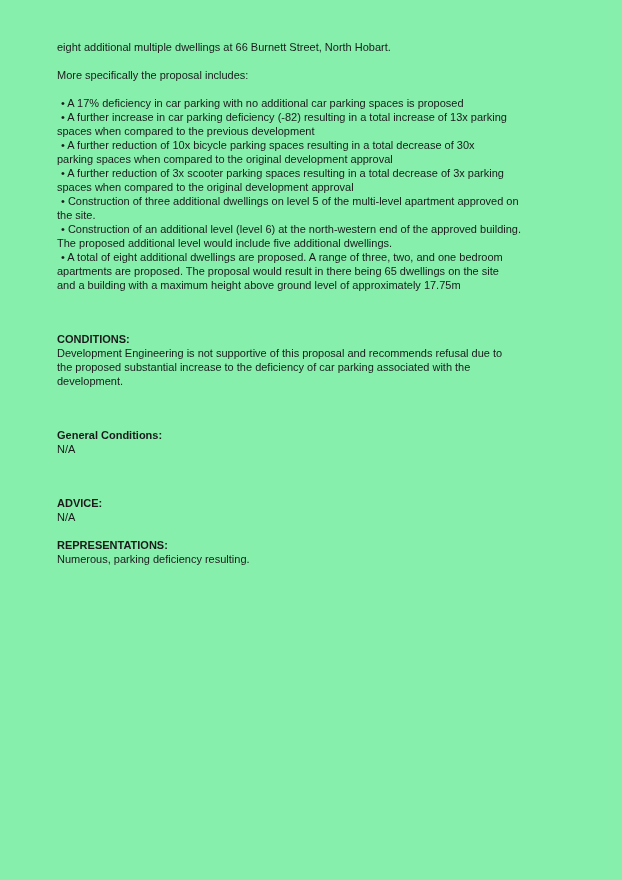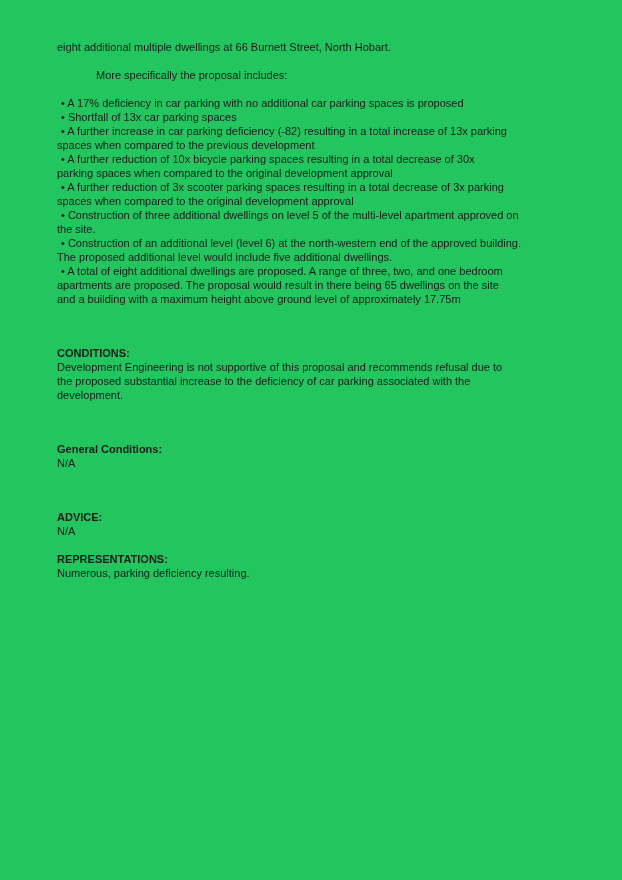--- a/index.html
+++ b/index.html
@@ -14,47 +14,46 @@
     font-size: 11px;
     line-height: 14px;
     color: #1a1a1a;
     overflow: hidden;
   }
   .page {
     box-sizing: border-box;
     width: 622px;
     height: 880px;
     padding: 40px 20px 0 57px;
-    background: #22c55e;
+    background: #86efac;
   }
   p {
     margin: 0;
     white-space: pre-line; 
     max-width: 545px;
   }
-  .lead        { margin-top: 14px; margin-left: 39px; }
+  .lead        { margin-top: 14px; }
   .bullets     { margin-top: 14px; }
   .bullet      { text-indent: 4px; }
   .heading     { font-weight: bold; }
   .heading.italic { }
   .mt-28       { margin-top: 40px; }
   .mt-14       { margin-top: 14px; }
 </style>
 </head>
 <body>
 
 <div class="page">
 
   <p class="line">eight additional multiple dwellings at 66 Burnett Street, North Hobart.</p>
 
   <p class="line lead">More specifically the proposal includes:</p>
 
   <div class="bullets">
     <p class="bullet">• A 17% deficiency in car parking with no additional car parking spaces is proposed</p>
-    <p class="bullet">• Shortfall of 13x car parking spaces</p>
     <p class="bullet">• A further increase in car parking deficiency (-82) resulting in a total increase of 13x parking
 spaces when compared to the previous development</p>
     <p class="bullet">• A further reduction of 10x bicycle parking spaces resulting in a total decrease of 30x
 parking spaces when compared to the original development approval</p>
     <p class="bullet">• A further reduction of 3x scooter parking spaces resulting in a total decrease of 3x parking
 spaces when compared to the original development approval</p>
     <p class="bullet">• Construction of three additional dwellings on level 5 of the multi-level apartment approved on
 the site.</p>
     <p class="bullet">• Construction of an additional level (level 6) at the north-western end of the approved building.
 The proposed additional level would include five additional dwellings.</p>

